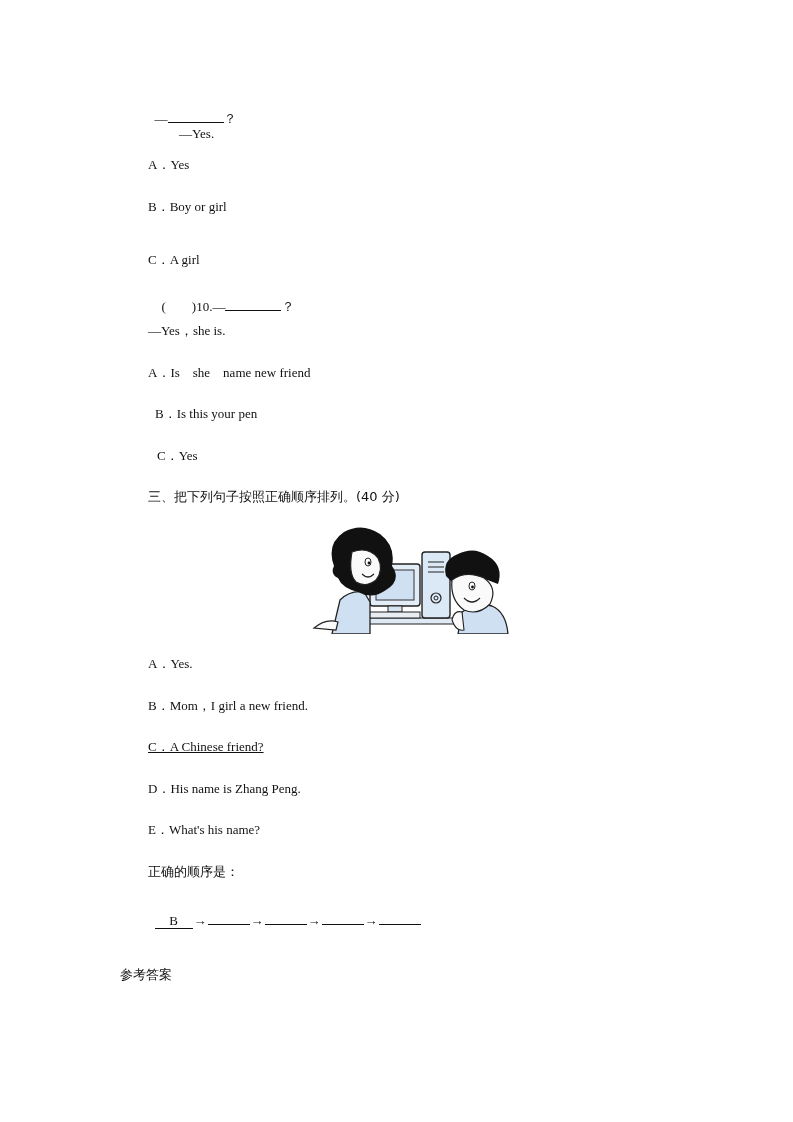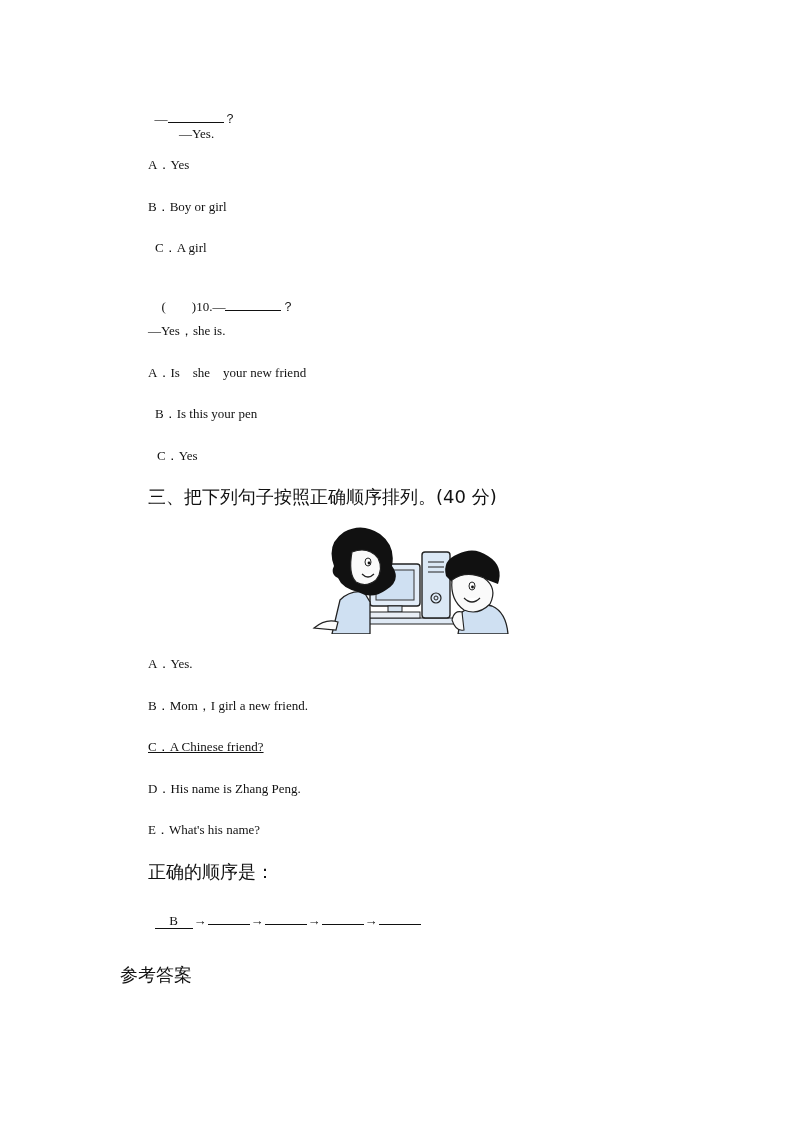--- a/index.html
+++ b/index.html
@@ -16,21 +16,21 @@
       color: #111111;
     }
     .line {
       position: absolute;
       font-size: 13px;
       line-height: 16px;
       white-space: pre;
     }
     .cjk {
       font-family: "DejaVu Sans", "Liberation Sans", sans-serif;
-      font-size: 18px;
+      font-size: 13px;
     }
     .blank {
       display: inline-block;
       border-bottom: 1px solid #111;
       height: 12px;
       vertical-align: baseline;
     }
     .ans-blank {
       display: inline-block;
       border-bottom: 1px solid #111;
@@ -50,27 +50,27 @@
   </style>
 </head>
 <body>
 
 <div class="line" style="left:148px; top:94px;">
   <span>—</span><span class="blank" style="width:56px;"></span><span>？</span>
 </div>
 <div class="line" style="left:148px; top:126px;margin-left:31px;">—Yes.</div>
 <div class="line" style="left:148px; top:157px;">A．Yes</div>
 <div class="line" style="left:148px; top:199px;">B．Boy or girl</div>
-<div class="line" style="left:148px; top:240px;margin-left:7px;">C．A girl</div>
+<div class="line" style="left:148px; top:252px;">C．A girl</div>
 
 <div class="line" style="left:155px; top:282px;">
   <span>(　　)10.—</span><span class="blank" style="width:56px;"></span><span>？</span>
 </div>
 <div class="line" style="left:148px; top:323px;">—Yes，she is.</div>
-<div class="line" style="left:148px; top:365px;">A．Is　she　your new friend</div>
+<div class="line" style="left:148px; top:365px;">A．Is　she　name new friend</div>
 <div class="line" style="left:155px; top:406px;">B．Is this your pen</div>
 <div class="line" style="left:157px; top:448px;">C．Yes</div>
 
 <div class="line cjk" style="left:148px; top:489px;">三、把下列句子按照正确顺序排列。(40 分)</div>
 
 <div class="illustration">
   <svg width="206" height="108" viewBox="0 0 206 108" xmlns="http://www.w3.org/2000/svg">
 
     <rect x="52" y="92" width="120" height="6" fill="#dfe9f4" stroke="#222" stroke-width="1"></rect>
 

